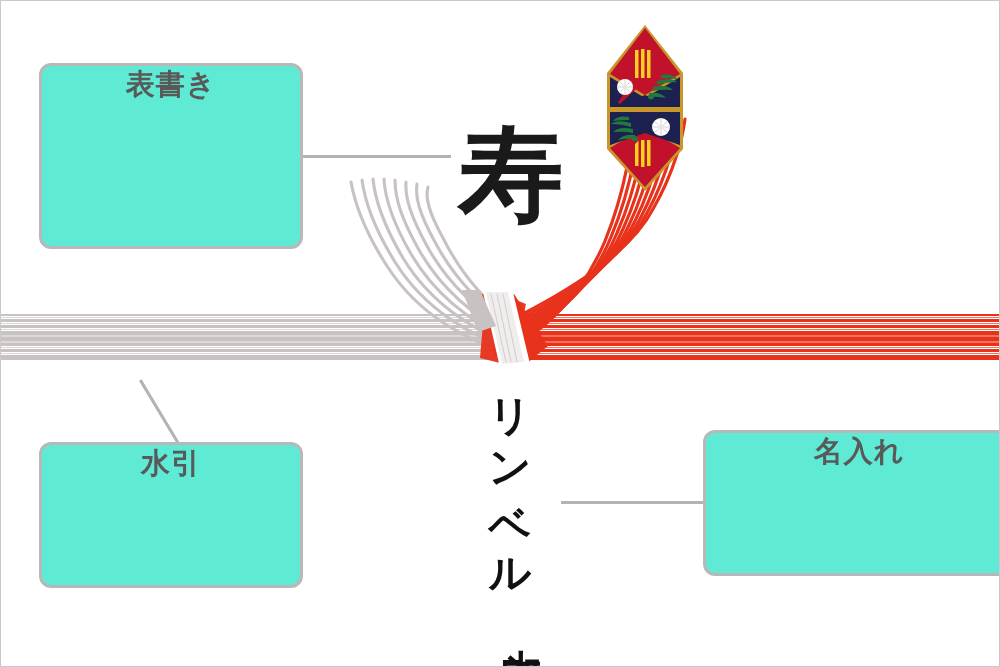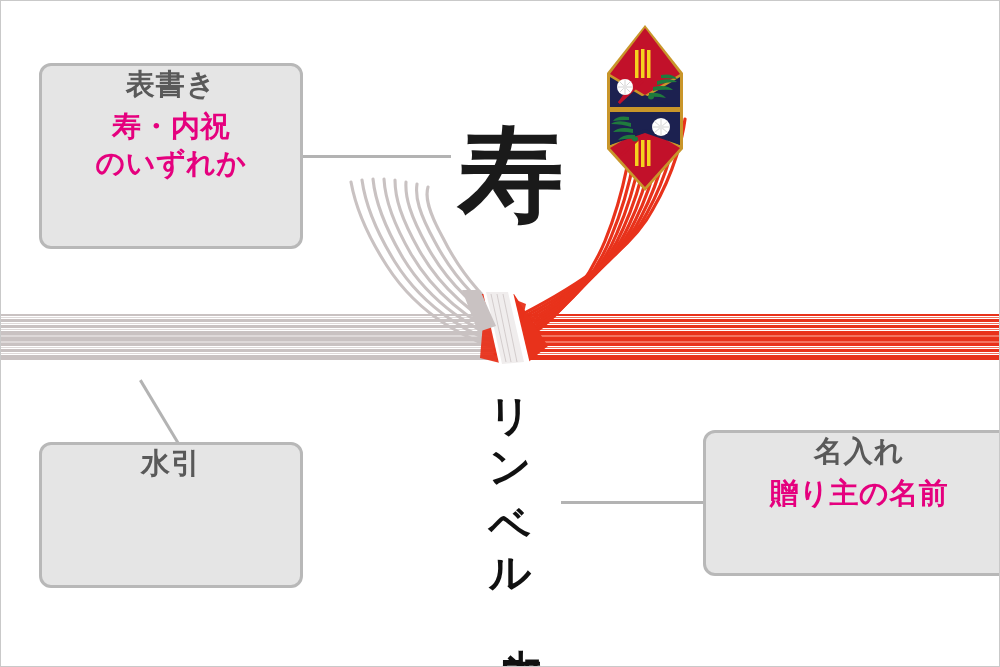--- a/index.html
+++ b/index.html
@@ -25,27 +25,27 @@
     left:178px;top:368px;width:3px;height:78px;
     background:#b3b3b3;
     transform-origin:50% 100%;
     transform:rotate(-31deg);
   }
 
   
   .callout{
     position:absolute;
     box-sizing:border-box;
-    background:#e5e5e5;
+    background:#5eead4;
     border:3px solid #b8b8b8;
     border-radius:12px;
     display:flex;
     flex-direction:column;
     align-items:center;
-    justify-content:flex-start;
+    justify-content:space-between;
     z-index:5;
   }
   .callout .title{
     color:#595959;
     font-size:29px;
     font-weight:700;
     line-height:1.25;
     letter-spacing:1px;
     white-space:nowrap;
   }
@@ -281,26 +281,23 @@
   <div id="name-block">
     <div class="vtext" id="surname">リンベル</div>
     <div id="given-row">
       <div class="vtext" id="given-2">華子</div>
       <div class="vtext" id="given-1">太郎</div>
     </div>
   </div>
 
   <div class="callout" id="box-hyogaki">
     <div class="title">表書き</div>
-    <div class="desc">寿・内祝
-のいずれか</div>
   </div>
 
   <div class="callout" id="box-mizuhiki">
     <div class="title">水引</div>
   </div>
 
   <div class="callout" id="box-naire">
     <div class="title">名入れ</div>
-    <div class="desc">贈り主の名前</div>
   </div>
 
 </div>
 
 </body></html>

